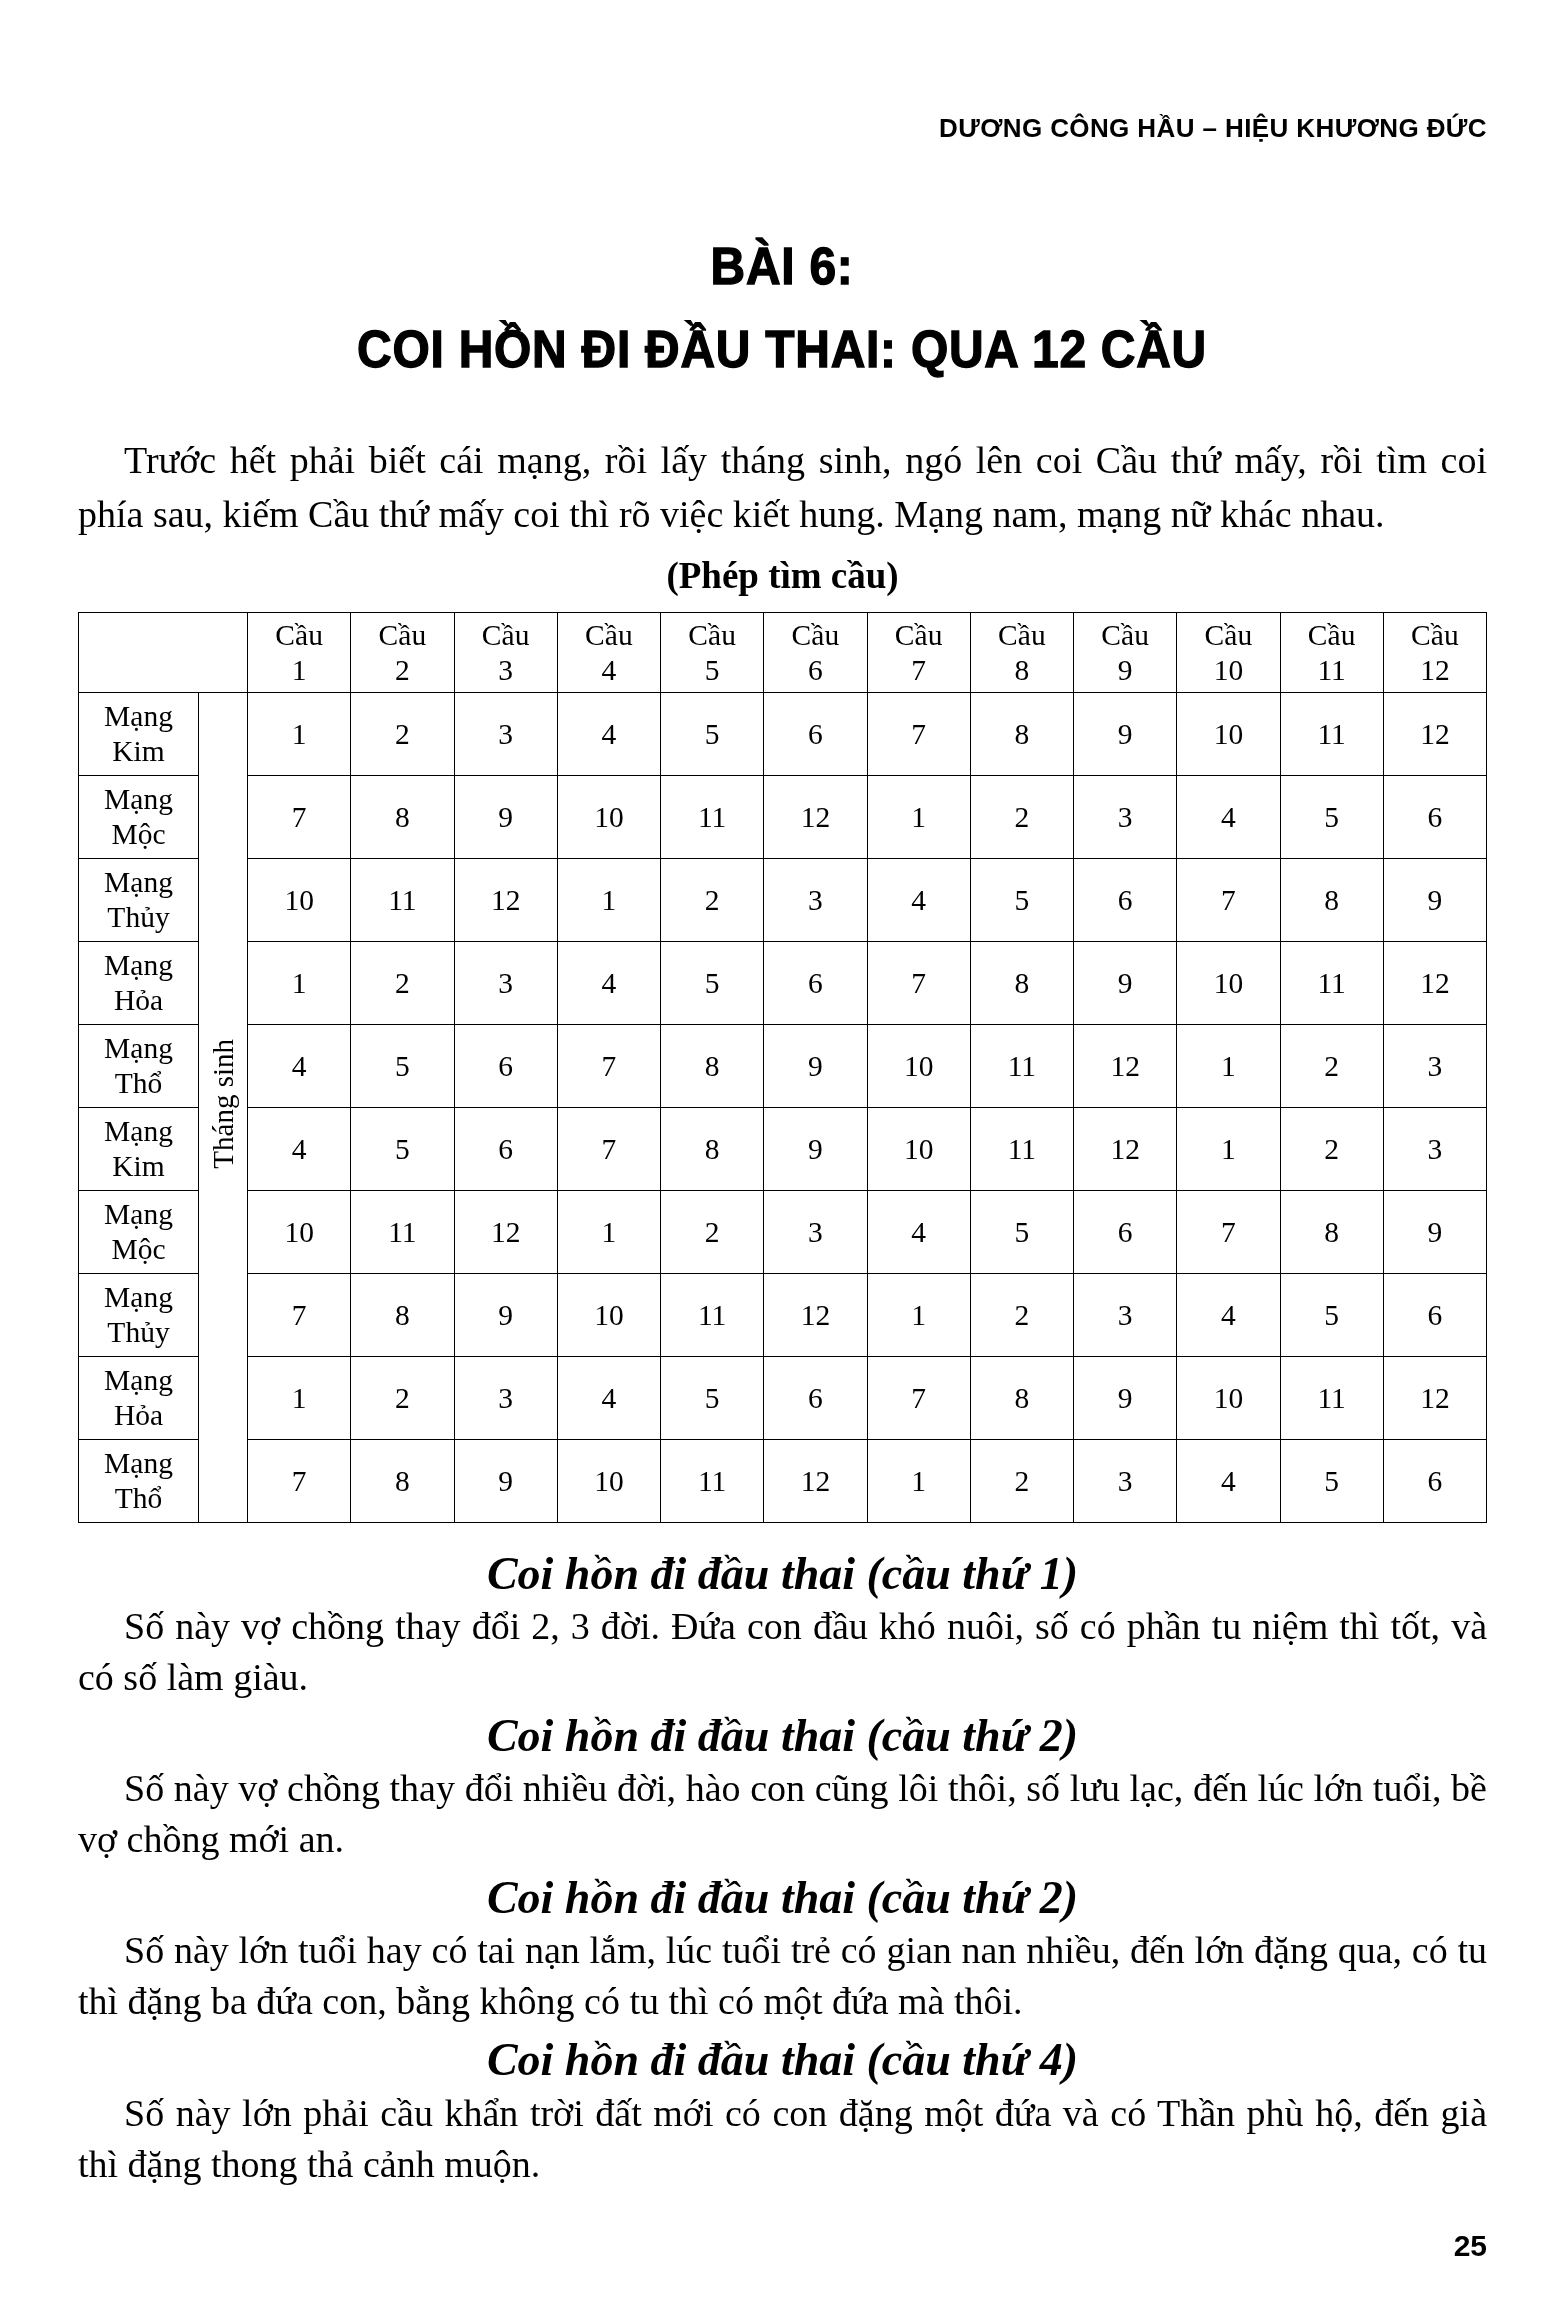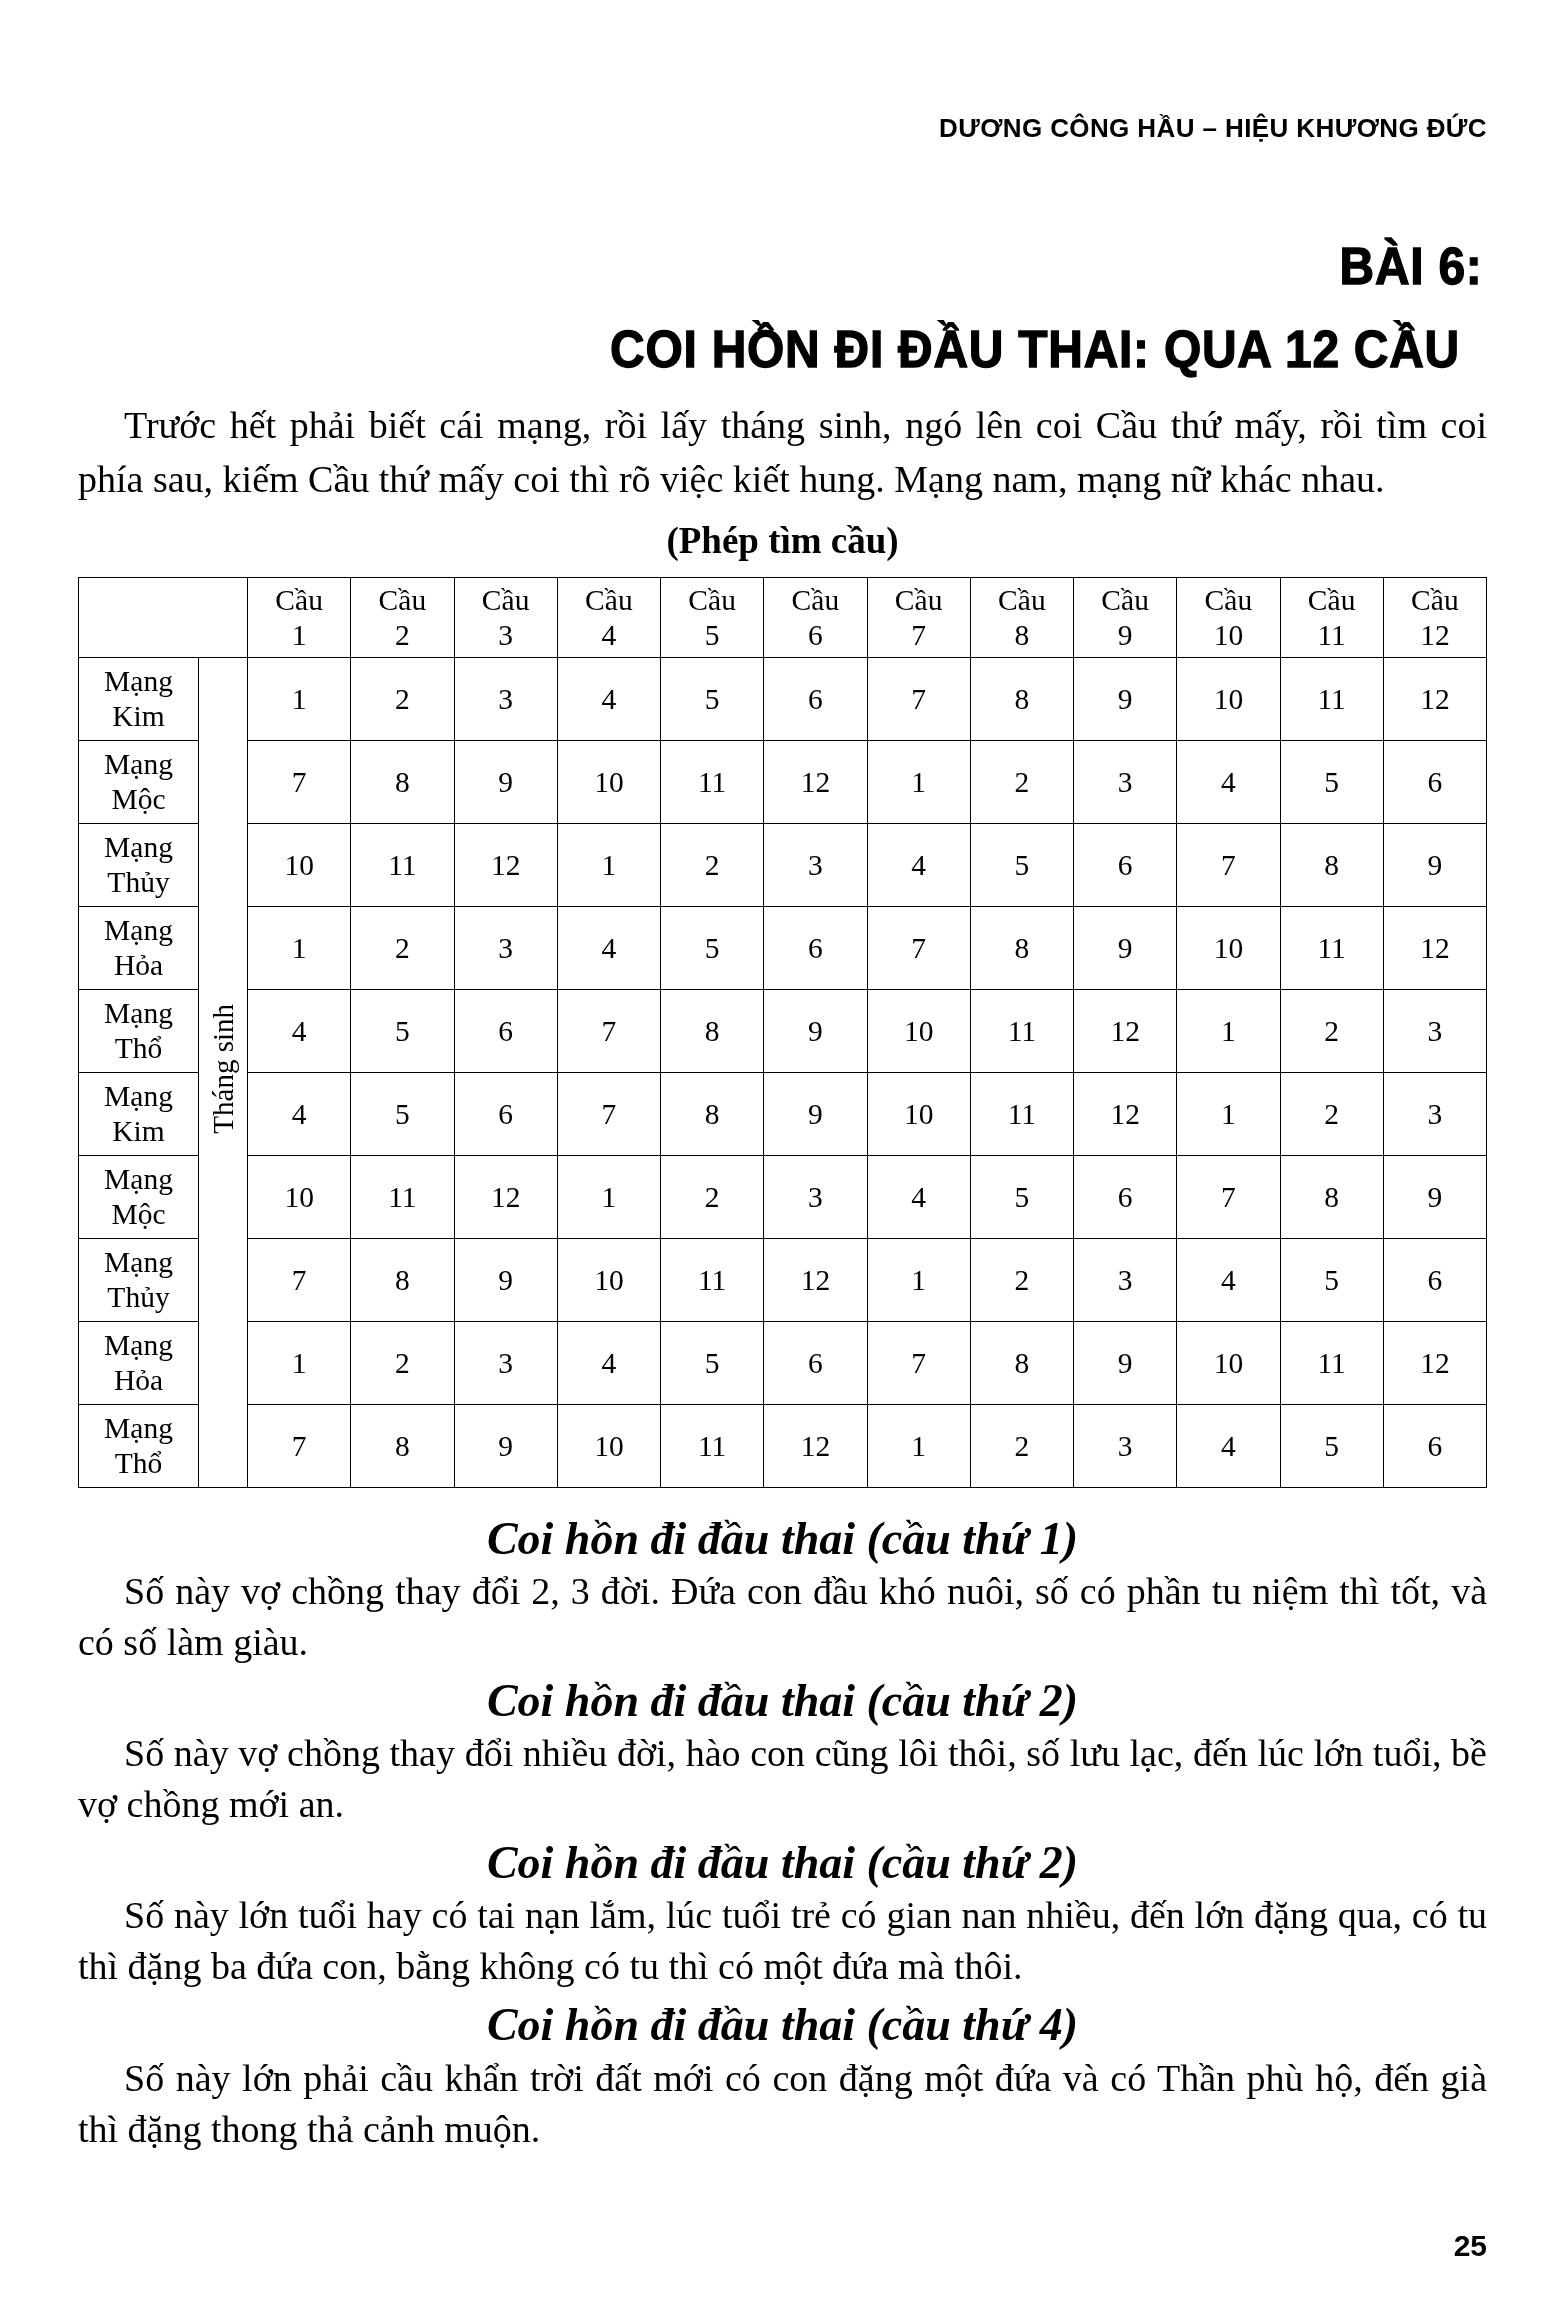--- a/index.html
+++ b/index.html
@@ -14,34 +14,35 @@
 
   .running-header {
     padding-top:112px;
     text-align:right;
     font-family:"Liberation Sans","DejaVu Sans",sans-serif;
     font-weight:bold;
     font-size:26px;
     letter-spacing:0.4px;
   }
 
-  .title-block { margin-top:88px; text-align:right; }
+  .title-block { margin-top:88px; text-align:center; }
   .title-row { line-height:70px; }
   .title-line {
     display:inline-block;
     font-family:"Liberation Sans","DejaVu Sans",sans-serif;
     font-weight:bold;
     font-size:51px;
     letter-spacing:0.8px;
     transform:scaleX(.94);
     transform-origin:center;
     -webkit-text-stroke:1.3px #000;
   }
 
   .intro {
+    margin-top:35px;
     font-size:38px;
     line-height:54px;
     text-align:justify;
     text-indent:46px;
   }
 
   .caption {
     margin-top:9.6px;
     text-align:center;
     font-weight:bold;

